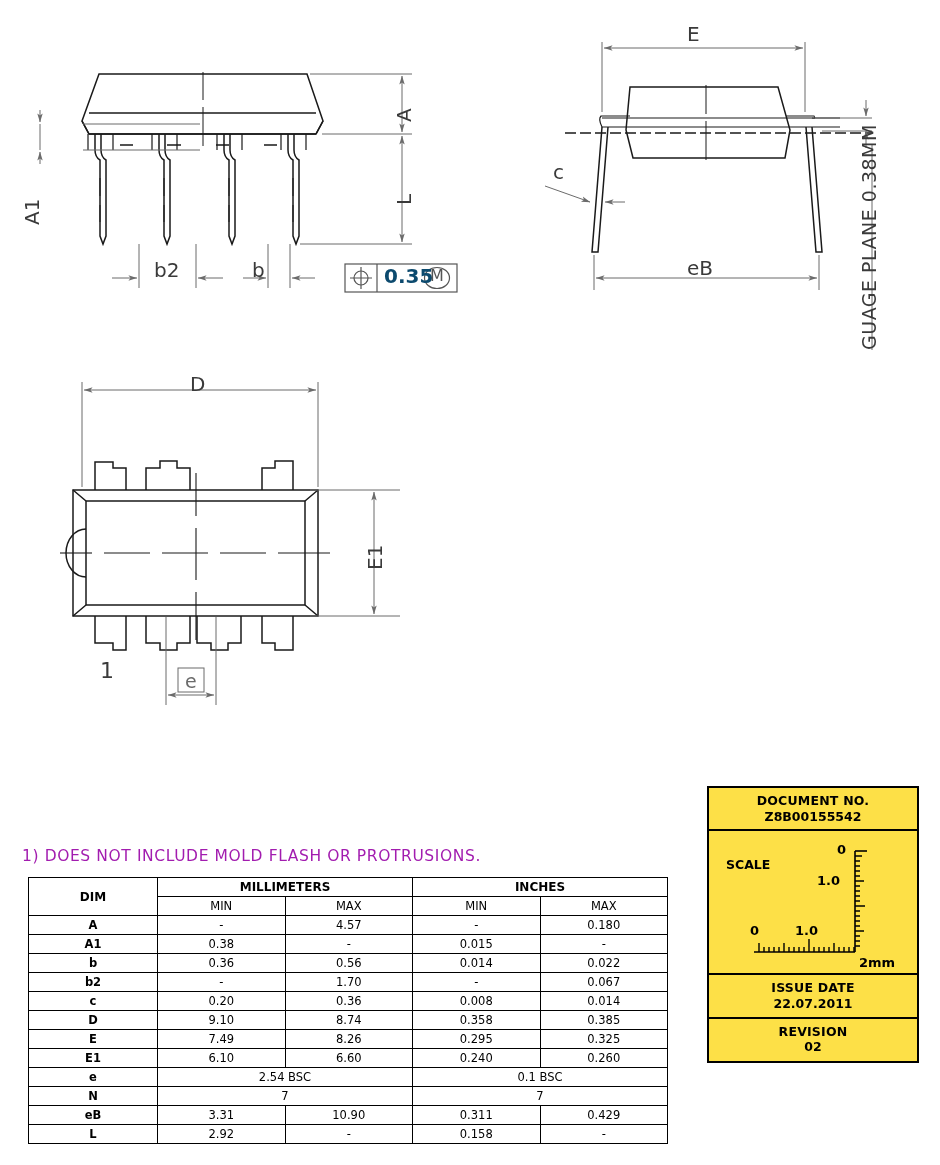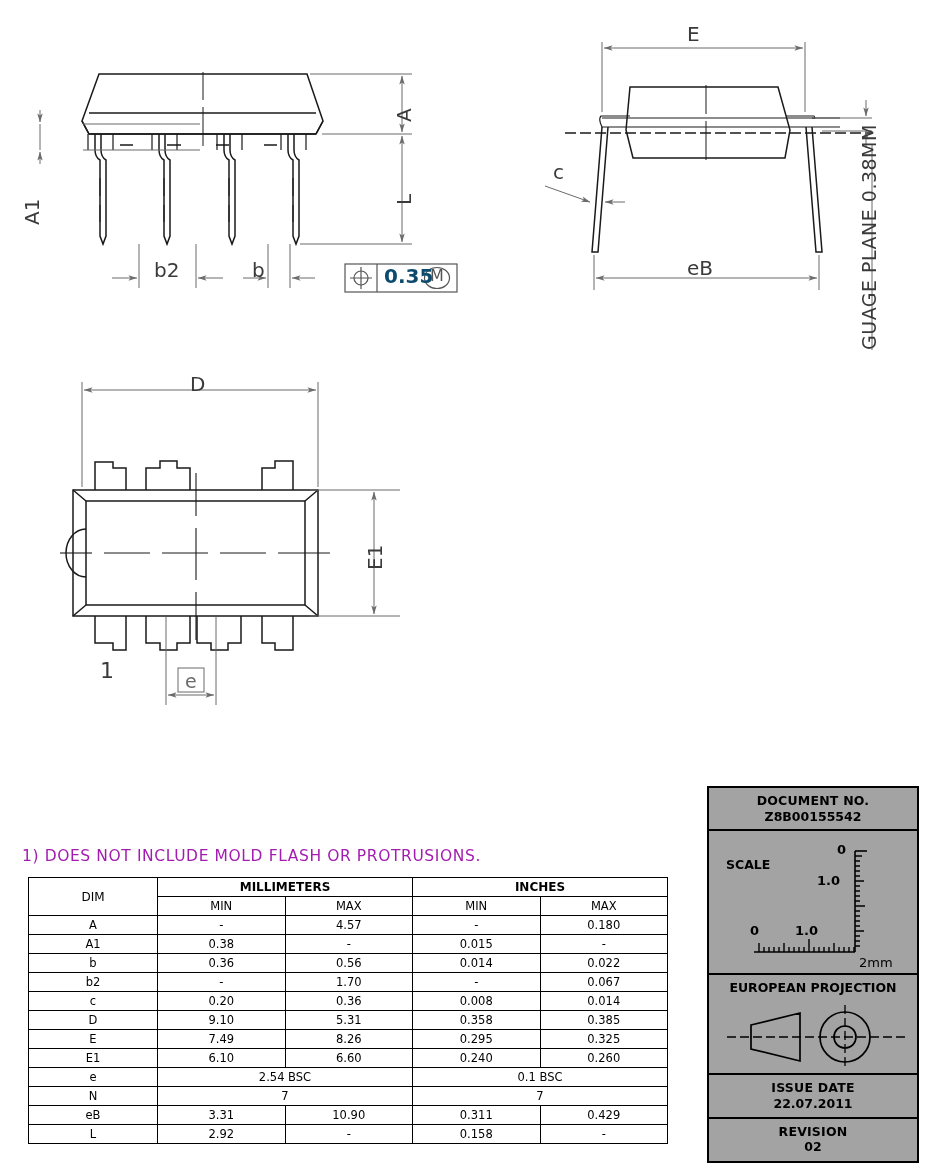--- a/index.html
+++ b/index.html
@@ -26,27 +26,27 @@
   
   #dimtable{
     position:absolute;left:28px;top:877px;width:640px;
     border-collapse:collapse;table-layout:fixed;
   }
   #dimtable td,#dimtable th{
     border:1px solid #000;text-align:center;vertical-align:middle;
     font-size:11.5px;height:18px;padding:0;color:#000;
   }
   #dimtable .hdr{font-weight:bold;font-size:12px;}
-  #dimtable .dimcol{font-weight:normal;width:128px;margin-left:32px;}
+  #dimtable .dimcol{font-weight:bold;width:128px;margin-left:32px;}
   #dimtable .vcell{width:128px;}
 
   
   #titleblock{
     position:absolute;left:707px;top:786px;width:212px;
-    border:2px solid #000;box-sizing:border-box;background:#a3a3a3;
+    border:2px solid #000;box-sizing:border-box;background:#fde047;
   }
   .tb-row{border-bottom:2px solid #000;box-sizing:border-box;}
   .tb-row:last-child{border-bottom:none;}
   .tb-center{text-align:center;}
   .tb-title{font-weight:bold;font-size:12.5px;letter-spacing:.2px;line-height:1.25;}
   .tb-val{font-weight:bold;font-size:12.5px;line-height:1.25;}
   #tb-docno{padding:5px 0 5px;}
   #tb-scale{height:144px;position:relative;}
   #scale-label{position:absolute;left:17px;top:26px;font-weight:bold;font-size:12.5px;}
   #tb-proj{height:100px;position:relative;}
@@ -293,21 +293,21 @@
       <tr>
         <td class="dimcol">c</td>
         <td>0.20</td>
         <td>0.36</td>
         <td>0.008</td>
         <td>0.014</td>
       </tr>
       <tr>
         <td class="dimcol">D</td>
         <td>9.10</td>
-        <td>5.31</td>
+        <td>8.74</td>
         <td>0.358</td>
         <td>0.385</td>
       </tr>
       <tr>
         <td class="dimcol">E</td>
         <td>7.49</td>
         <td>8.26</td>
         <td>0.295</td>
         <td>0.325</td>
       </tr>
@@ -377,45 +377,23 @@
                  M75,121 L75,112 M80,121 L80,116 M85,121 L85,116 M90,121 L90,116 M95,121 L95,116
                  M100,121 L100,108 M105,121 L105,116 M110,121 L110,116 M115,121 L115,116 M120,121 L120,116
                  M125,121 L125,112 M130,121 L130,116 M135,121 L135,116 M140,121 L140,116 M145,121 L145,116"></path>
       </g>
     </svg>
 
     <div class="dimtext" style="left:128px;top:11px;font-size:13px;font-weight:bold;color:#000;">0</div>
     <div class="dimtext" style="left:108px;top:42px;font-size:13px;font-weight:bold;color:#000;">1.0</div>
     <div class="dimtext" style="left:41px;top:92px;font-size:13px;font-weight:bold;color:#000;">0</div>
     <div class="dimtext" style="left:86px;top:92px;font-size:13px;font-weight:bold;color:#000;">1.0</div>
-    <div class="dimtext" style="left:150px;top:124px;font-size:13px;font-weight:normal;color:#000;">2mm</div>
+    <div class="dimtext" style="left:150px;top:124px;font-size:13px;font-weight:bold;color:#000;">2mm</div>
   </div>
 
-  <div class="tb-row" id="tb-proj">
-    <div id="proj-label">EUROPEAN PROJECTION</div>
-    <svg width="212" height="100" style="position:absolute;left:0;top:0;">
-
-      <g stroke="#000" stroke-width="1.3" fill="none" stroke-dasharray="9 4">
-        <path d="M18,62 L196,62"></path>
-      </g>
-
-      <g stroke="#000" stroke-width="1.7" fill="none">
-        <path d="M42,50 L91,38 L91,86 L42,74 Z"></path>
-      </g>
-
-      <g stroke="#000" stroke-width="1.7" fill="none">
-        <circle cx="136" cy="62" r="25"></circle>
-        <circle cx="136" cy="62" r="11"></circle>
-      </g>
-
-      <g stroke="#000" stroke-width="1.3" fill="none" stroke-dasharray="9 4">
-        <path d="M136,30 L136,94"></path>
-      </g>
-    </svg>
-  </div>
 
   <div class="tb-row tb-center" id="tb-issue">
     <div class="tb-title">ISSUE DATE</div>
     <div class="tb-val">22.07.2011</div>
   </div>
 
   <div class="tb-row tb-center" id="tb-rev">
     <div class="tb-title">REVISION</div>
     <div class="tb-val">02</div>
   </div>

